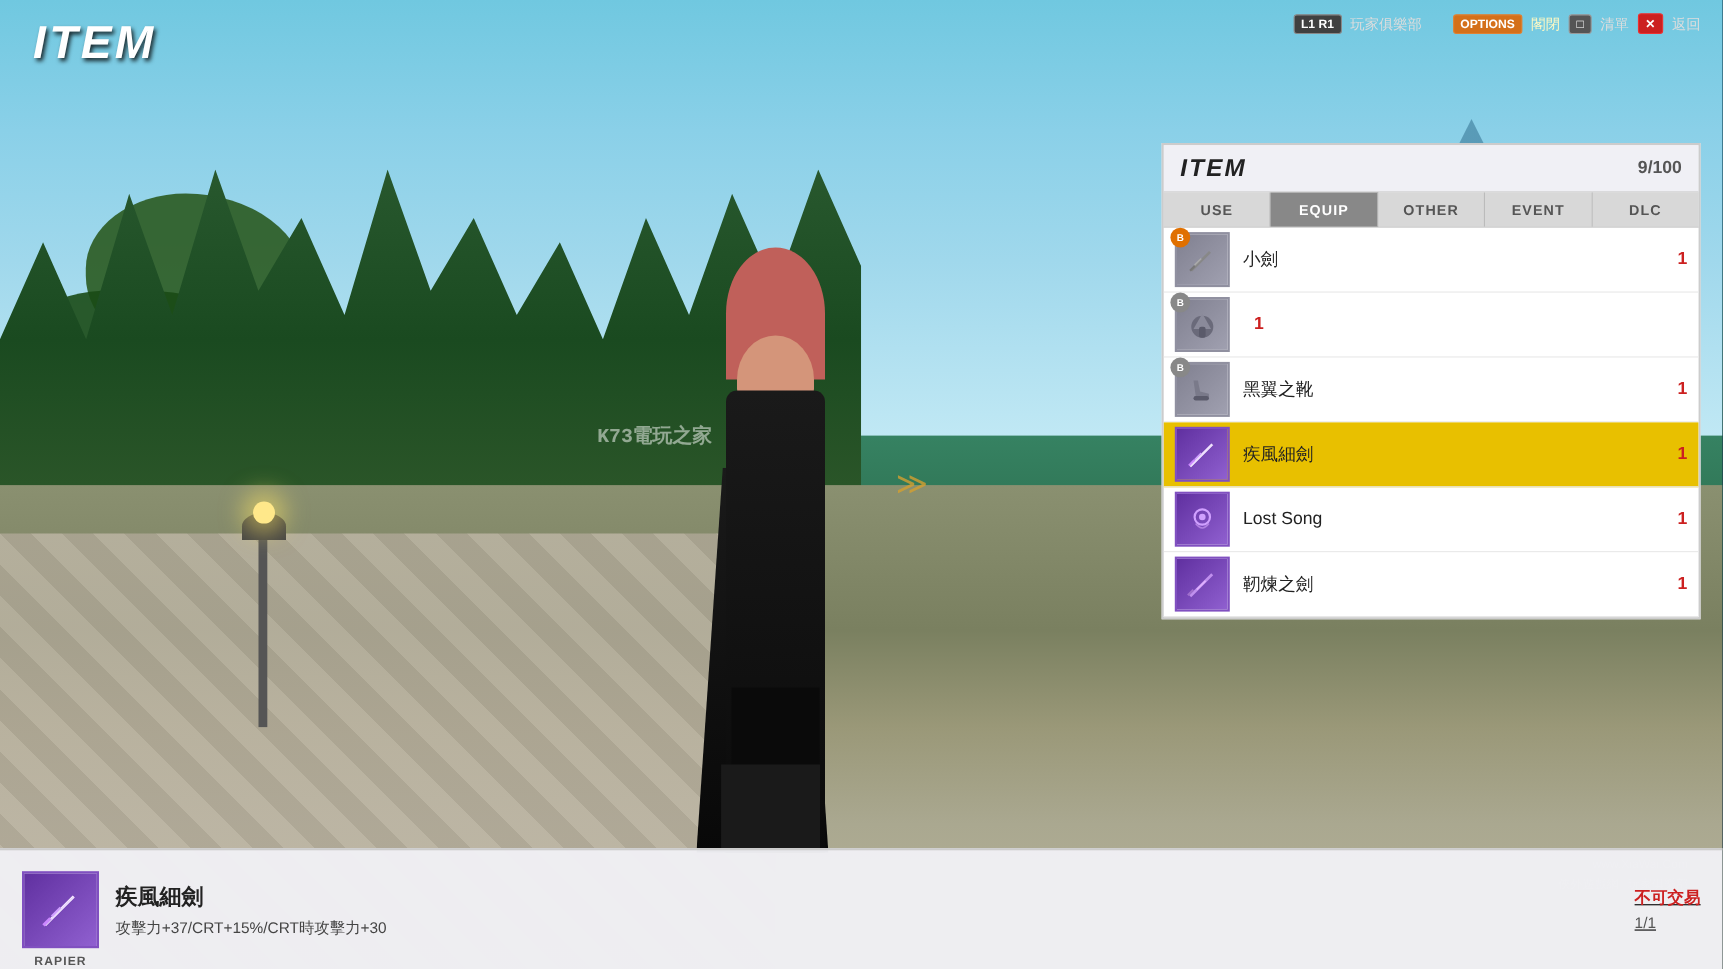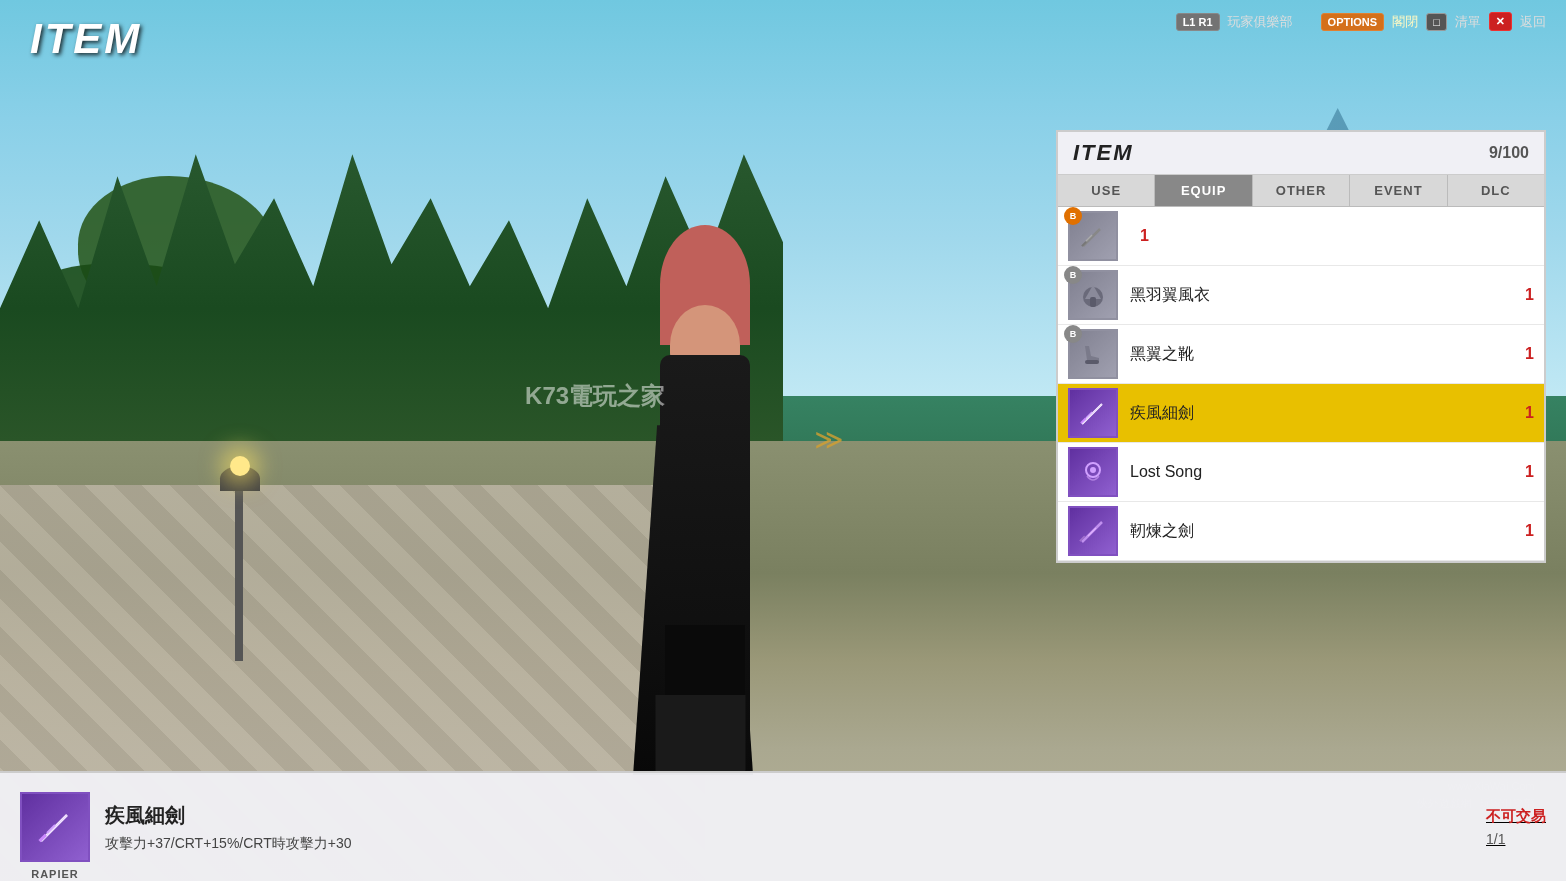--- a/index.html
+++ b/index.html
@@ -233,21 +233,21 @@
       right: 20px;
       z-index: 10;
       display: flex;
       align-items: center;
       gap: 8px;
       color: white;
       font-size: 13px;
     }
 
     .hud-btn {
-      background: #737373;
+      background: #404040;
       color: white;
       border: 1px solid #888;
       border-radius: 3px;
       padding: 2px 6px;
       font-size: 11px;
       font-weight: bold;
     }
 
     .hud-btn.orange {
       background: #d4701a;
@@ -532,21 +532,21 @@
   <div class="bg-bush2"></div>
   <div class="bg-trees"></div>
   <div class="bg-ground"></div>
   <div class="bg-pavement"></div>
   <div class="lamp-post"></div>
   <div class="lamp-head"></div>
   <div class="lamp-light"></div>
 </div>
 
 <div class="watermark">
-  <div style="font-size:24px; color: rgba(255,255,255,0.5);">K73電玩之家</div>
+  <div style="font-size:18px; color: rgba(255,255,255,0.5); font-family: Liberation Mono, monospace;">K73電玩之家</div>
 </div>
 
 <div class="character">
   <div class="char-hair"></div>
   <div class="char-head"></div>
   <div class="char-hair-long"></div>
   <div class="char-cloak"></div>
   <div class="char-body"></div>
   <div class="char-legs"></div>
   <div class="char-boots"></div>
@@ -589,35 +589,35 @@
       <div class="item-icon-wrap">
         <div class="item-badge badge-orange">B</div>
         <div class="item-icon-box gray-bg">
           <svg width="30" height="30" viewBox="0 0 30 30">
             <line x1="5" y1="25" x2="22" y2="8" stroke="#888" stroke-width="2.5"></line>
             <line x1="8" y1="20" x2="14" y2="14" stroke="#aaa" stroke-width="1.5"></line>
             <rect x="3" y="22" width="6" height="2" fill="#777" transform="rotate(-45 6 23)"></rect>
           </svg>
         </div>
       </div>
+      <span class="item-name">小劍</span>
       <span class="item-qty">1</span>
     </div>
 
     <div class="item-row">
       <div class="item-icon-wrap">
         <div class="item-badge badge-gray">B</div>
         <div class="item-icon-box gray-bg">
           <svg width="32" height="32" viewBox="0 0 32 32">
             <ellipse cx="16" cy="18" rx="10" ry="10" fill="#6a6a7a"></ellipse>
             <polygon points="16,6 8,20 24,20" fill="#8a8a9a"></polygon>
             <rect x="13" y="18" width="6" height="10" rx="2" fill="#5a5a6a"></rect>
           </svg>
         </div>
       </div>
-      <span class="item-name">黑羽翼風衣</span>
       <span class="item-qty">1</span>
     </div>
 
     <div class="item-row">
       <div class="item-icon-wrap">
         <div class="item-badge badge-gray">B</div>
         <div class="item-icon-box gray-bg">
           <svg width="32" height="32" viewBox="0 0 32 32">
             <path d="M8,8 L10,22 L22,24 L22,20 L14,18 L12,8 Z" fill="#7a7a8a"></path>
             <rect x="8" y="22" width="14" height="4" rx="2" fill="#5a5a6a"></rect>

